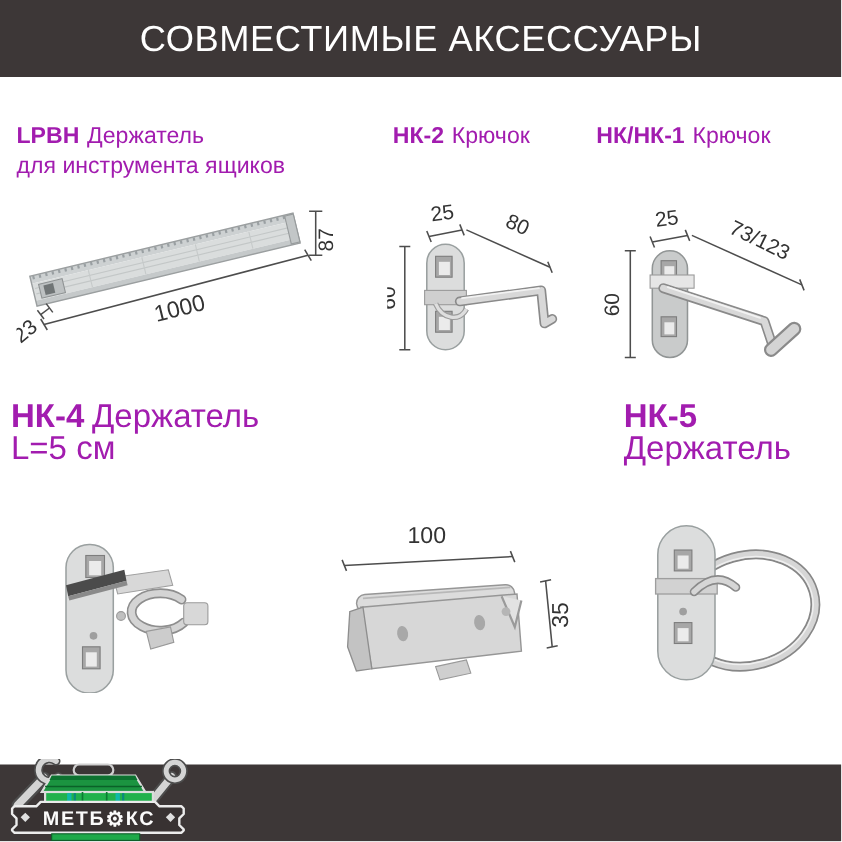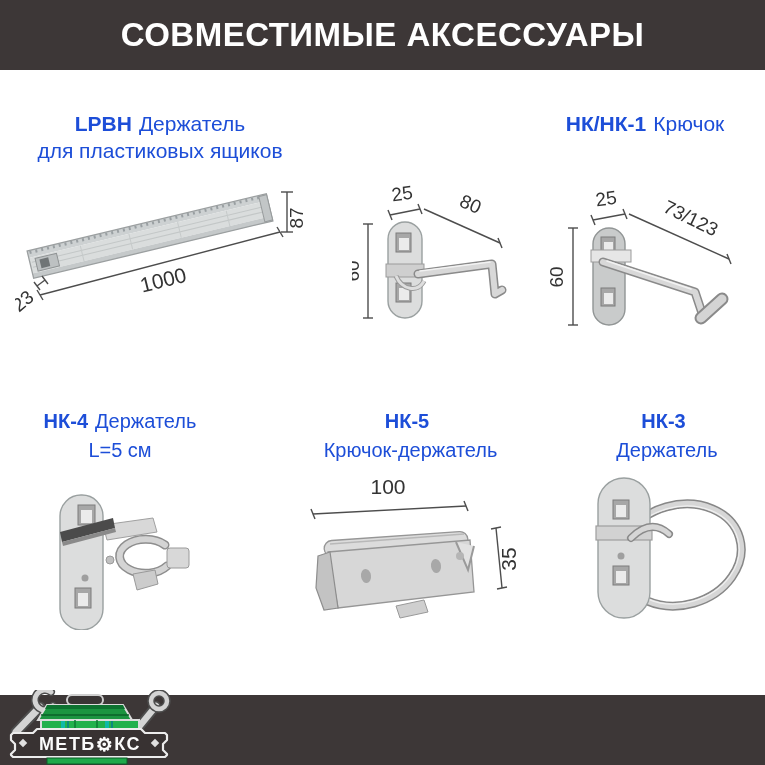--- a/index.html
+++ b/index.html
@@ -1,24 +1,24 @@
 <!DOCTYPE html>
 <html><head>
 <meta charset="utf-8">
 <style>
   html,body{margin:0;padding:0;background:#fff;}
   .page{position:relative;width:765px;height:765px;background:#fff;overflow:hidden;
         font-family:"Liberation Sans",sans-serif;}
   .banner{position:absolute;left:0;top:0;width:765px;height:70px;background:#3D3737;
           display:flex;align-items:center;justify-content:center;}
-  .banner h1{margin:0;color:#fff;font-size:33px;font-weight:bold;letter-spacing:.5px;}
+  .banner h1{margin:0;color:#fff;font-size:33px;font-weight:normal;letter-spacing:.5px;}
   .footer-band{position:absolute;left:0;top:695px;width:765px;height:70px;background:#3D3737;}
-  .product-title{position:absolute;text-align:center;color:#1d4ed8;}
+  .product-title{position:absolute;color:#a21caf;}
   .row1{font-size:21px;line-height:27px;}
-  .row2{font-size:20px;line-height:29px;margin-top:43px;}
+  .row2{font-size:30px;line-height:29px;}
   .code{font-weight:bold;margin-right:7px;}
   .drawing{position:absolute;}
   
   .dline{stroke:#4d4d4d;stroke-width:1.4;fill:none;}
   .dlab{font-size:19px;fill:#333;}
   .dlab-lg{font-size:21px;fill:#333;}
   .m-out{fill:#dcdddd;stroke:#9aa0a0;stroke-width:1.4;}
   .m-dark{fill:#a7a7a7;stroke:#7d7d7d;stroke-width:1;}
   .m-in{fill:#ebebeb;}
   .hook-o{stroke:#8a8a8a;stroke-width:9;fill:none;stroke-linejoin:round;stroke-linecap:round;}
@@ -30,40 +30,39 @@
 <body>
 
 <div class="page">
 
   <header class="banner">
     <h1>СОВМЕСТИМЫЕ АКСЕССУАРЫ</h1>
   </header>
 
   <section class="product-title row1" style="left:15px;top:110px;width:290px">
     <div><span class="code">LPBH</span><span>Держатель</span></div>
-    <div>для пластиковых ящиков</div>
-  </section>
-
+    <div>для инструмента ящиков</div>
+  </section>
+
+  <section class="product-title row1" style="left:357px;top:110px;width:180px">
+    <div><span class="code">НК-2</span><span>Крючок</span></div>
+  </section>
 
   <section class="product-title row1" style="left:542px;top:110px;width:206px">
     <div><span class="code">НК/НК-1</span><span>Крючок</span></div>
   </section>
 
   <section class="product-title row2" style="left:10px;top:364px;width:220px">
     <div><span class="code">НК-4</span><span>Держатель</span></div>
     <div>L=5 см</div>
   </section>
 
-  <section class="product-title row2" style="left:288px;top:364px;width:245px">
+
+  <section class="product-title row2" style="left:567px;top:364px;width:200px">
     <div><span class="code">НК-5</span></div>
-    <div>Крючок-держатель</div>
-  </section>
-
-  <section class="product-title row2" style="left:567px;top:364px;width:200px">
-    <div><span class="code">НК-3</span></div>
     <div>Держатель</div>
   </section>
 
   <svg class="drawing" style="left:15px;top:178px" width="290" height="166" viewBox="0 0 290 166">
     <g transform="rotate(-13.5 135 58)">
       <rect x="12" y="44" width="246" height="7" fill="#cdd1d2"></rect>
       <line x1="14" y1="46" x2="256" y2="46" stroke="#9aa0a3" stroke-width="3" stroke-dasharray="2,4"></line>
       <rect x="12" y="51" width="246" height="16" fill="#dadddd"></rect>
       <line x1="14" y1="56" x2="256" y2="56" stroke="#c3c7c7" stroke-width="1"></line>
       <line x1="14" y1="61" x2="256" y2="61" stroke="#c3c7c7" stroke-width="1"></line>

